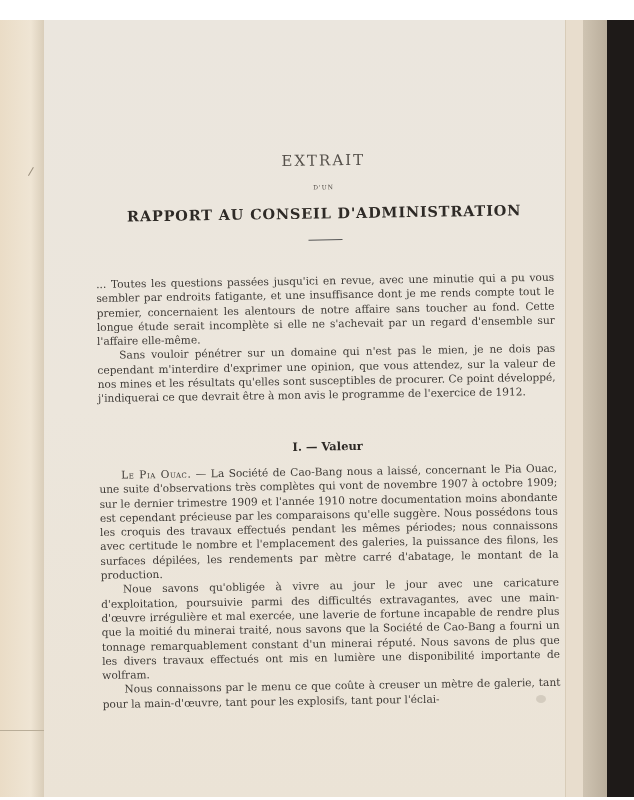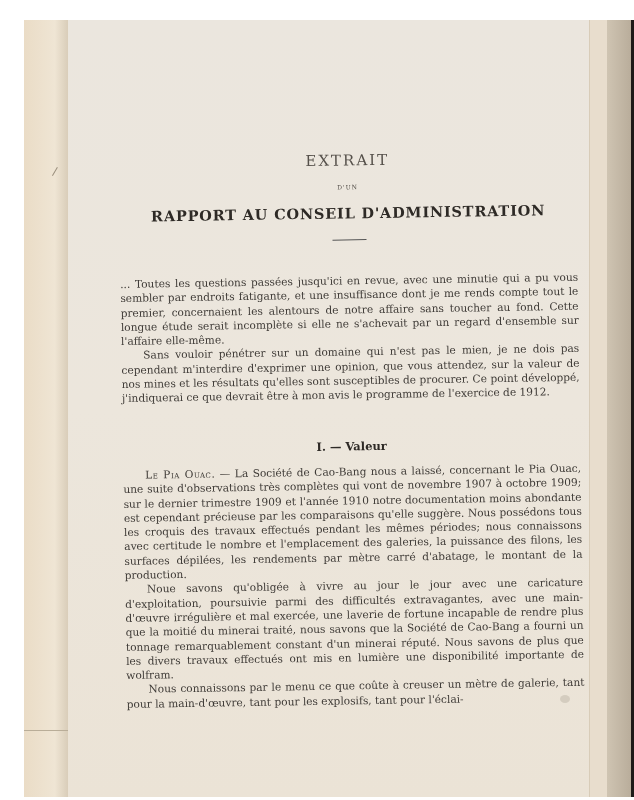--- a/index.html
+++ b/index.html
@@ -3,21 +3,20 @@
   <meta charset="utf-8">
   <style>
     html, body { margin: 0; padding: 0; }
     body {
       width: 634px; height: 800px; background: #ffffff; position: relative; overflow: hidden;
       font-family: "DejaVu Serif", serif;
     }
     .scan {
       position: absolute; left: 0; top: 20px; width: 532px; height: 777px;
       background: #e9e1d3;
-      margin-left: 24px;
     }
     .left-page {
       position: absolute; left: 0; top: 0; width: 44px; height: 100%;
       background: linear-gradient(90deg, #eadcc6 0%, #efe5d4 70%, #d9cdb9 100%);
       border-right: 1px solid #cbbfa9;
     }
     .left-page .fold { position:absolute; left:0; top:710px; width:44px; height:1px; background:#b9ad98; }
     .main-page {
       position: absolute; left: 44px; top: 0; width: 540px; height: 100%;
       background: linear-gradient(180deg, #ebe6de 0%, #ece6dc 50%, #ebe3d6 100%);

